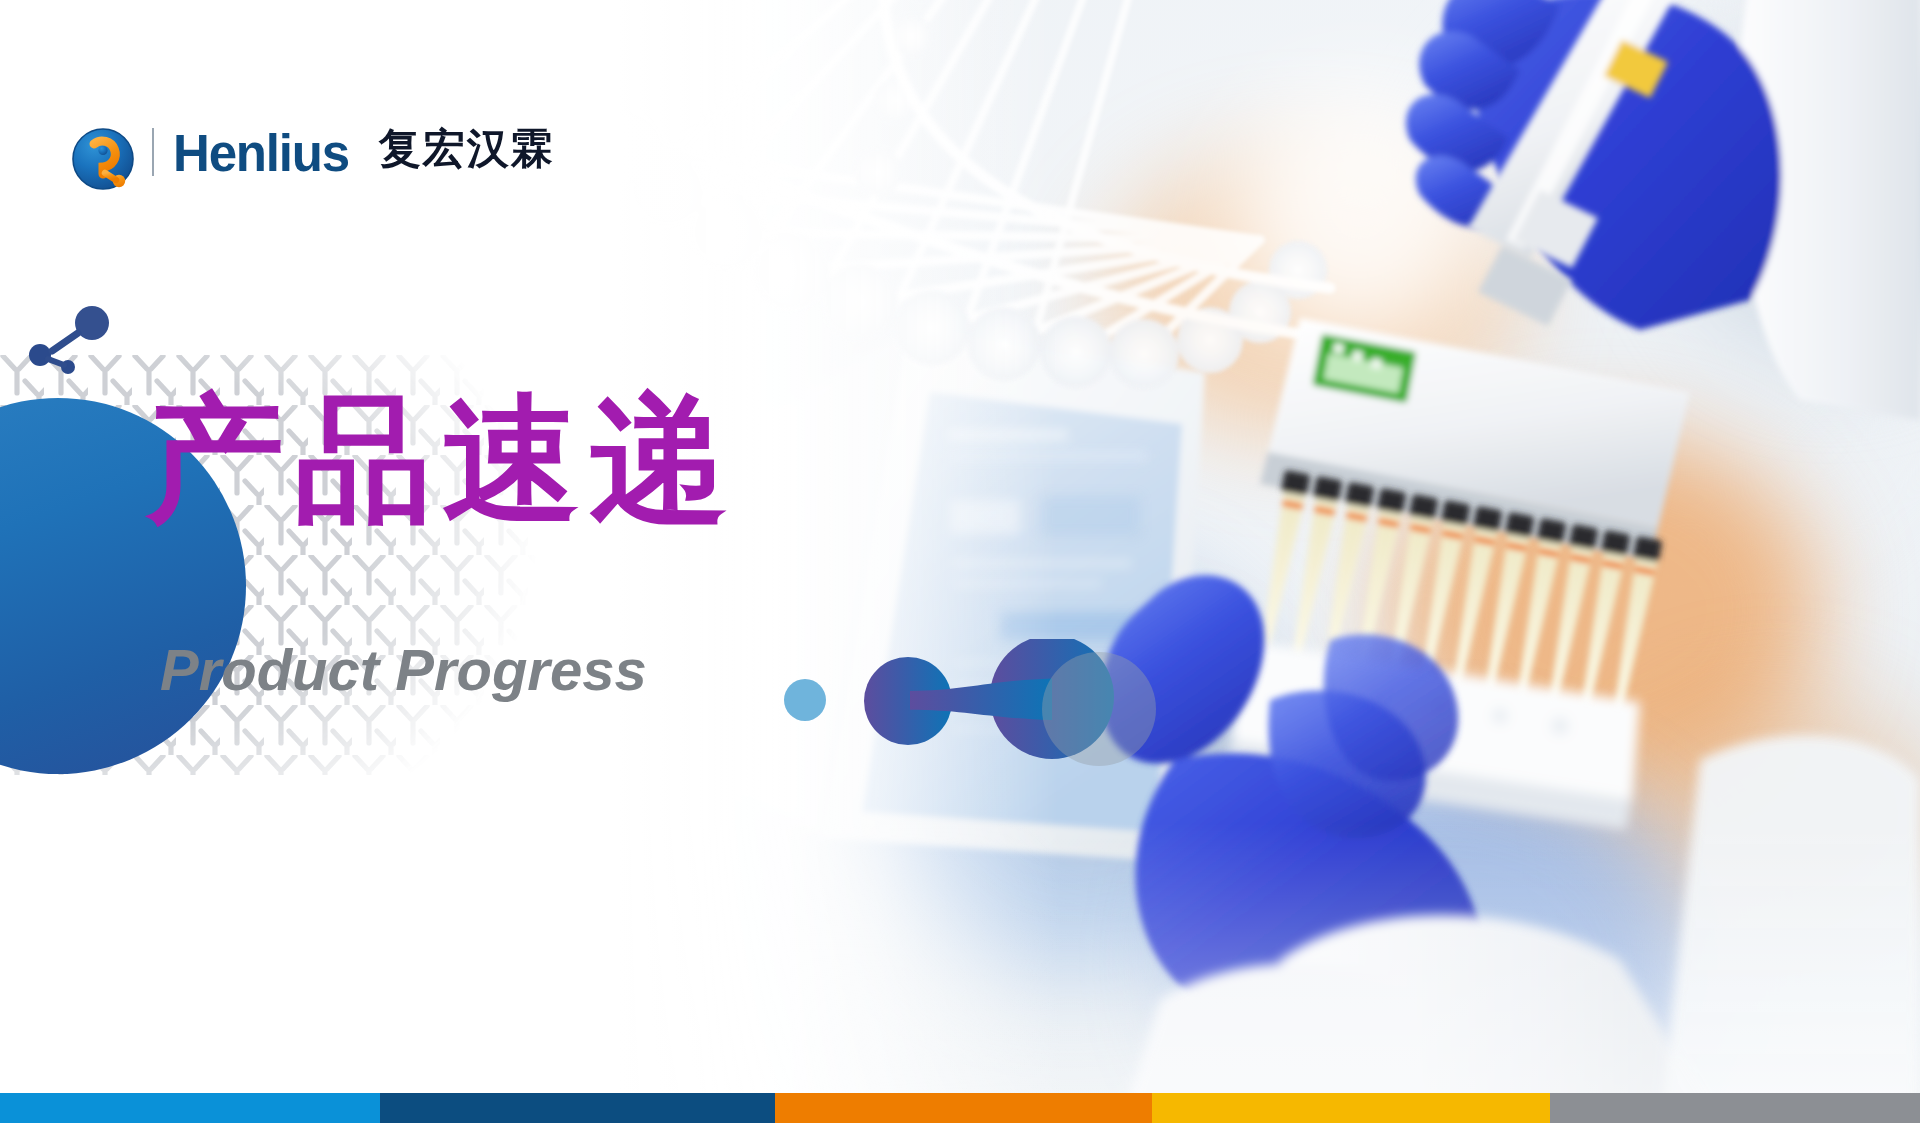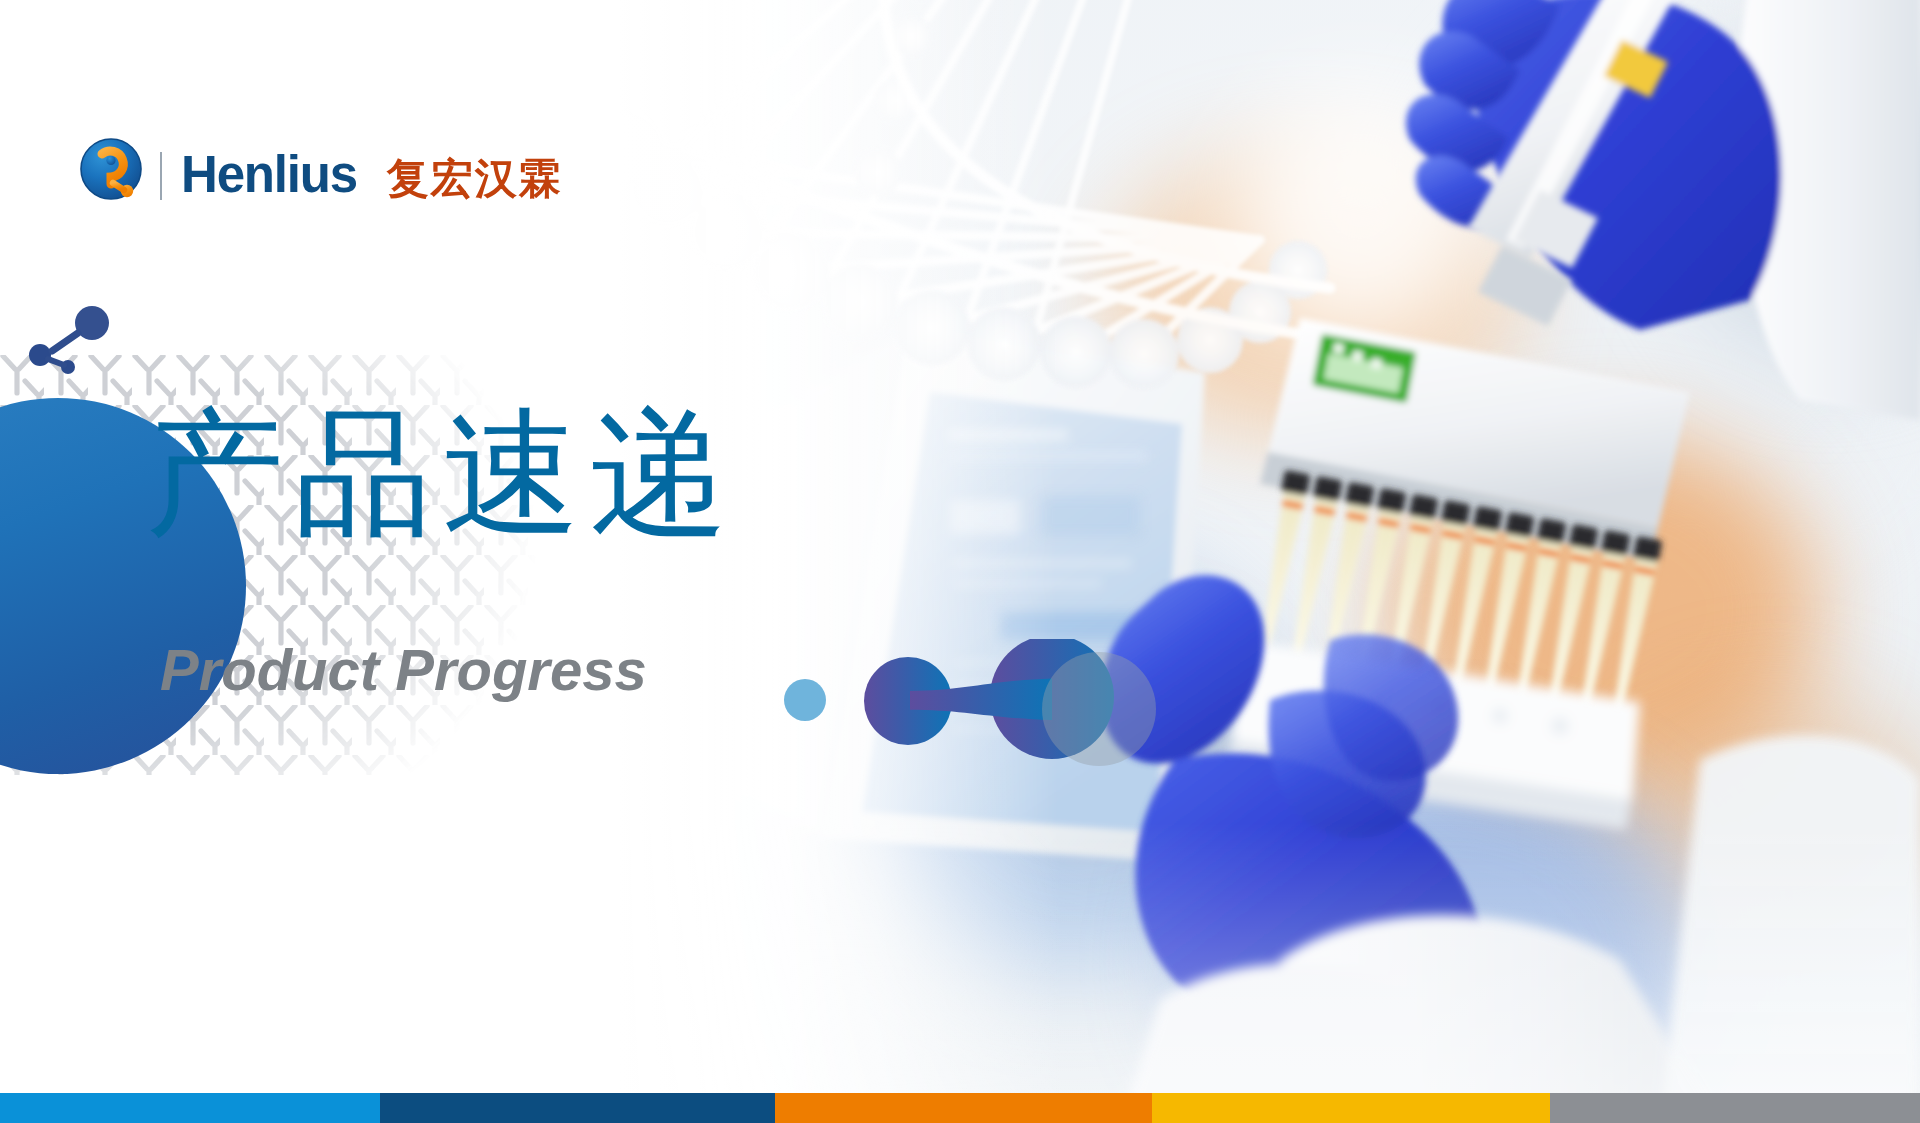--- a/index.html
+++ b/index.html
@@ -53,37 +53,37 @@
 
   
   .big-circle{
     position:absolute;left:-130px;top:398px;width:376px;height:376px;border-radius:50%;
     background:linear-gradient(160deg,#2b7fc2 0%,#1f72b8 35%,#1f5fa6 70%,#27509a 100%);
   }
   
   .mol-small{position:absolute;left:26px;top:305px;width:90px;height:70px;}
 
   
-  .logo{position:absolute;left:80px;top:128px;display:flex;align-items:flex-end;height:72px;}
+  .logo{position:absolute;left:72px;top:128px;display:flex;align-items:flex-start;height:72px;}
   .logo-mark{position:relative;width:62px;height:62px;flex:0 0 auto;}
   .logo-divider{width:2px;height:48px;background:#9aa6b2;margin:0 19px 0 18px;flex:0 0 auto;}
   .logo-en{
     font-size:51px;font-weight:700;color:#0f4c81;letter-spacing:-1.2px;
     line-height:1;white-space:nowrap;
   }
   .logo-cn{
-    font-size:42px;font-weight:700;color:#c2410c;letter-spacing:2px;
+    font-size:42px;font-weight:700;color:#0f172a;letter-spacing:2px;
     margin-left:30px;line-height:1;white-space:nowrap;
     font-family:"DejaVu Sans","Liberation Sans",sans-serif;
   }
 
   
   .title-cn{
-    position:absolute;left:146px;top:397px;
-    font-size:138px;font-weight:400;color:#0369a1;letter-spacing:10px;
+    position:absolute;left:146px;top:383px;
+    font-size:138px;font-weight:700;color:#a21caf;letter-spacing:10px;
     line-height:1.12;white-space:nowrap;
     font-family:"DejaVu Sans","Liberation Sans",sans-serif;
   }
   .title-en{
     position:absolute;left:160px;top:641px;
     font-size:58px;font-weight:700;font-style:italic;color:#7d8287;
     letter-spacing:0px;line-height:1;white-space:nowrap;
   }
 
   

